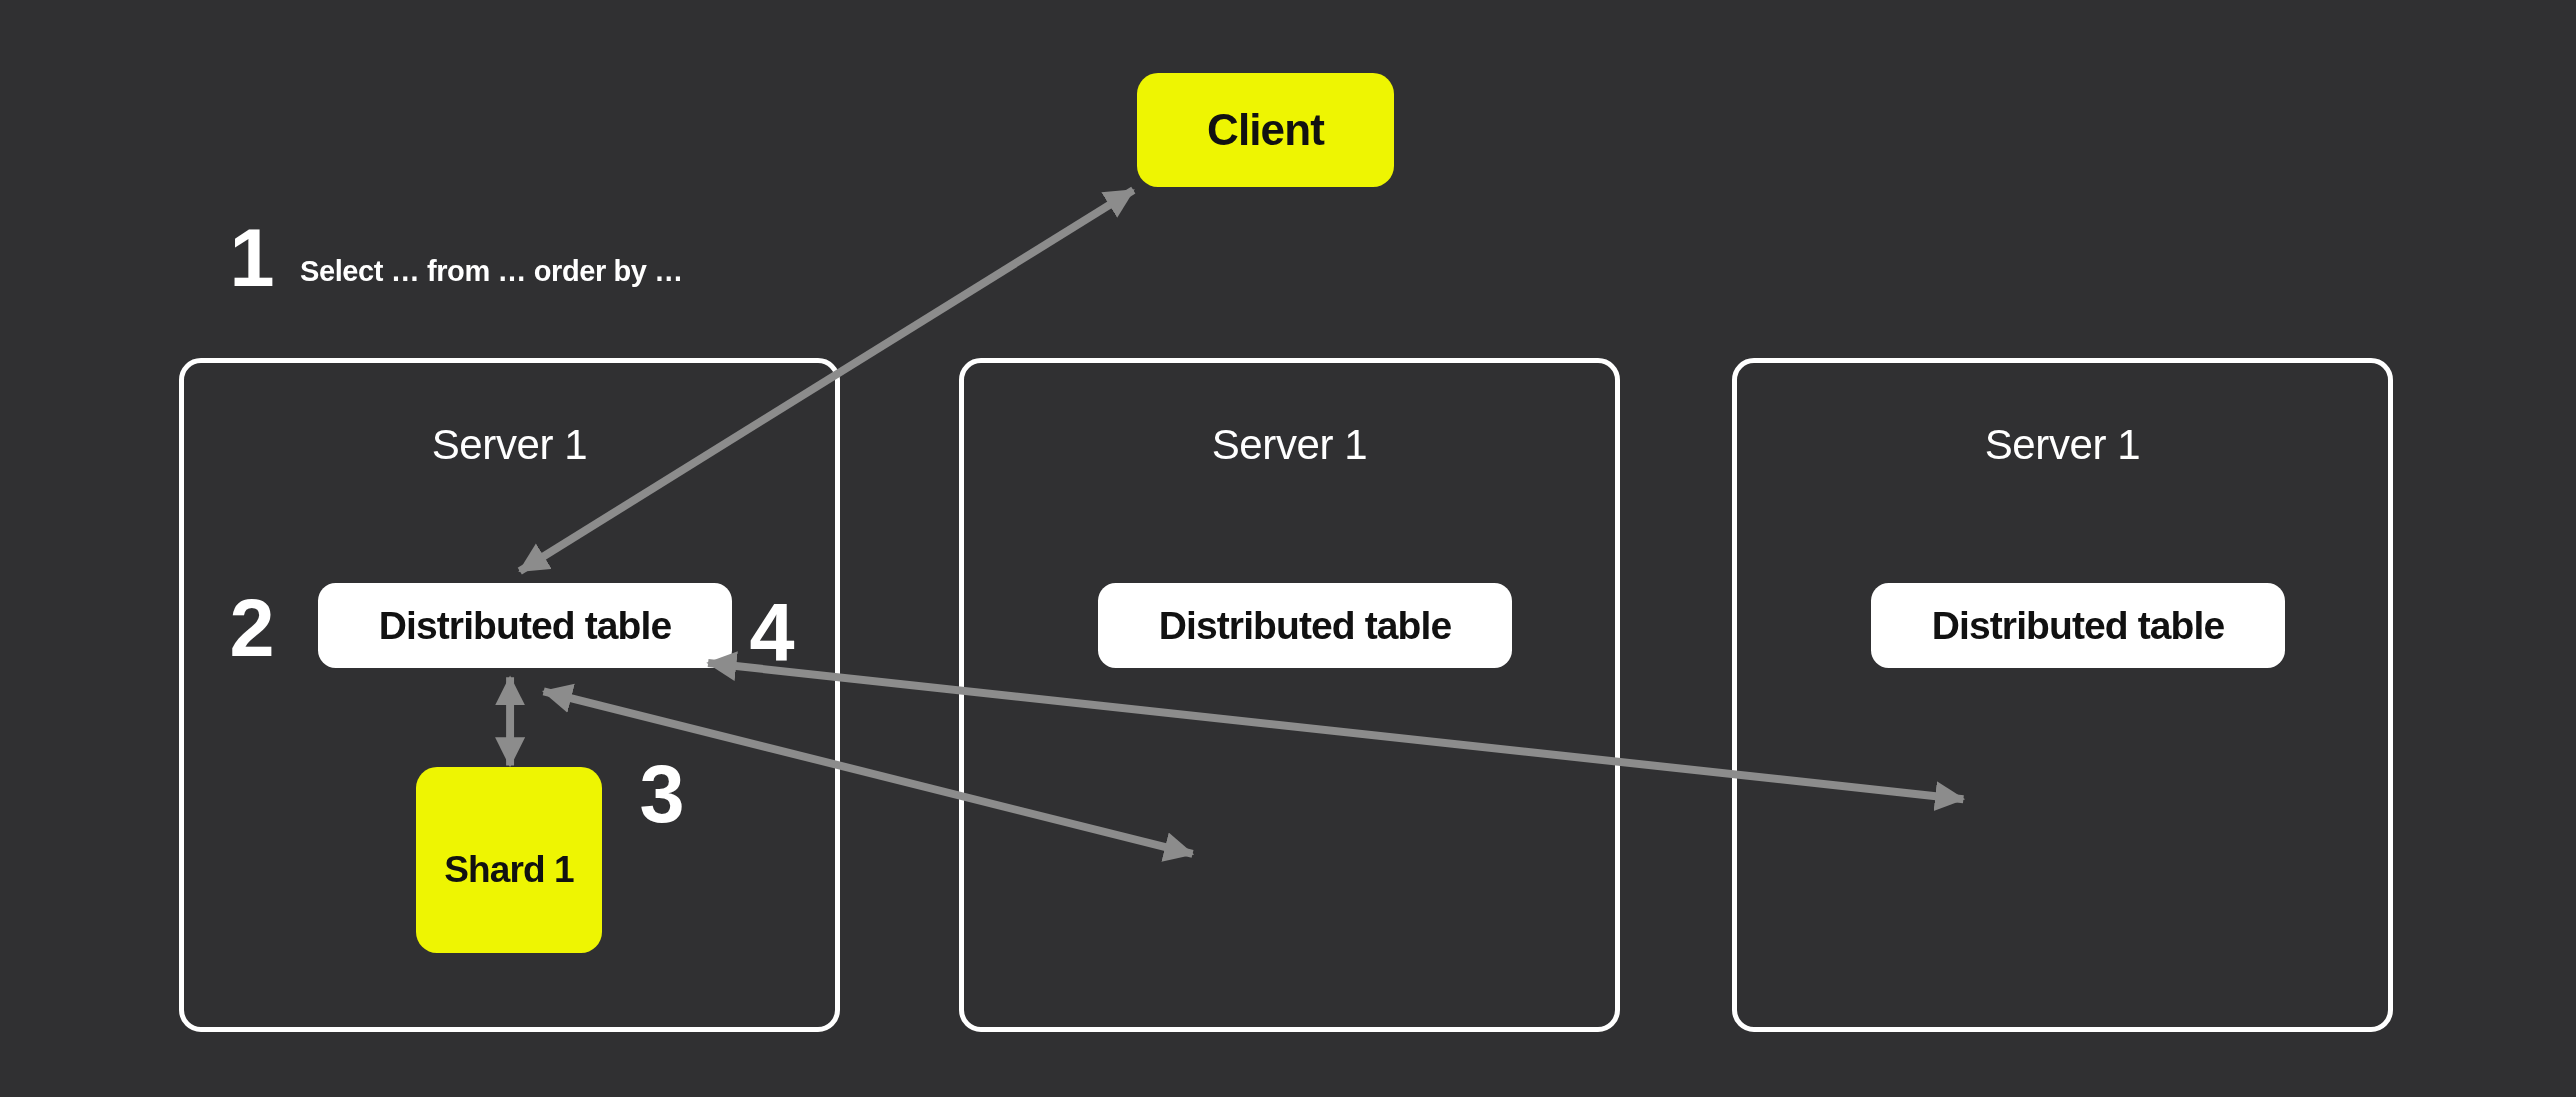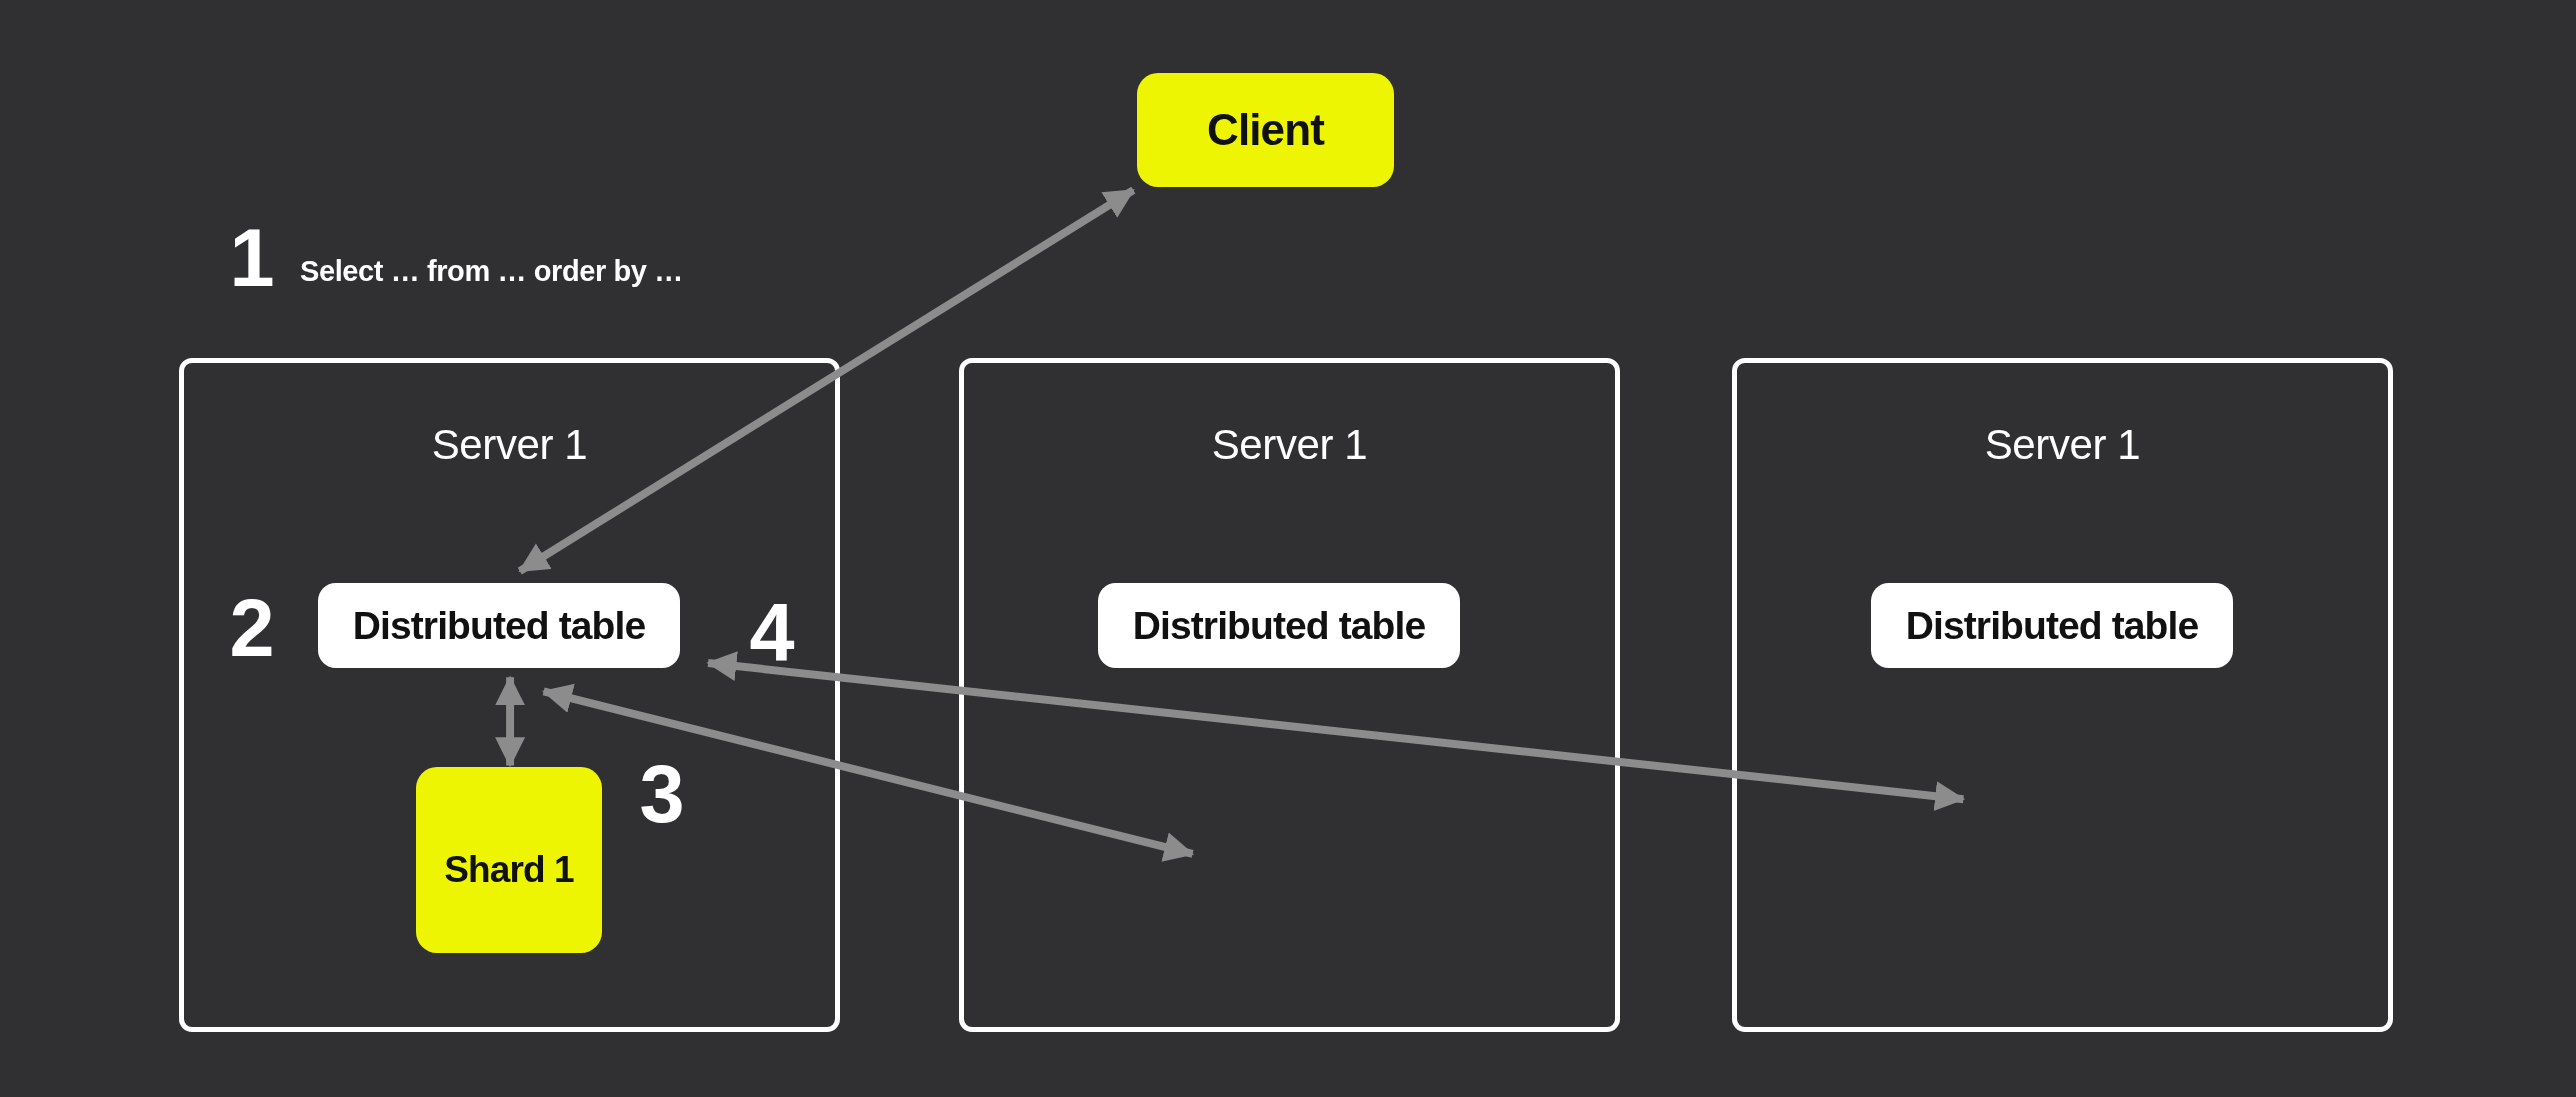--- a/index.html
+++ b/index.html
@@ -75,42 +75,42 @@
     letter-spacing: -0.4px;
     z-index: 3;
   }
 
   
   .server {
     position: absolute;
     top: 358px;
     width: 661px; height: 674px;
     border: 5.3px solid #ffffff;
-    border-radius: 13px;
+    border-radius: 22px;
     box-sizing: border-box;
     z-index: 1;
     padding-left: 36px;
   }
   .server-1 { left: 179px; }
   .server-2 { left: 959px; }
   .server-3 { left: 1732px; }
   .server-title {
     position: absolute;
     left: 0; right: 0;
     top: 58px;
     text-align: center;
     color: var(--text-light, #ffffff);
     font-size: 42px;
     font-weight: 500;
     letter-spacing: -0.4px;
   }
   .dtable {
     position: absolute;
     left: 134px; top: 220px;
-    width: 362px; height: 85px;
+    width: 414px; height: 85px;
     background: var(--box-white, #ffffff);
     border-radius: 17.7px;
     display: flex; align-items: center; justify-content: center;
   }
   .dtable-label {
     font-size: 39px;
     font-weight: 700;
     color: var(--text-dark, #111111);
     letter-spacing: -0.9px;
   }

